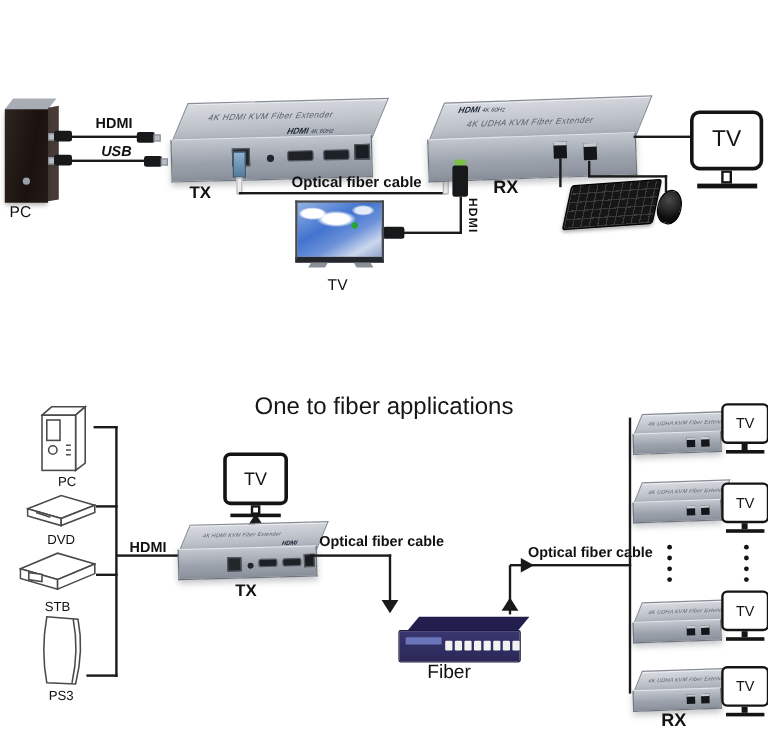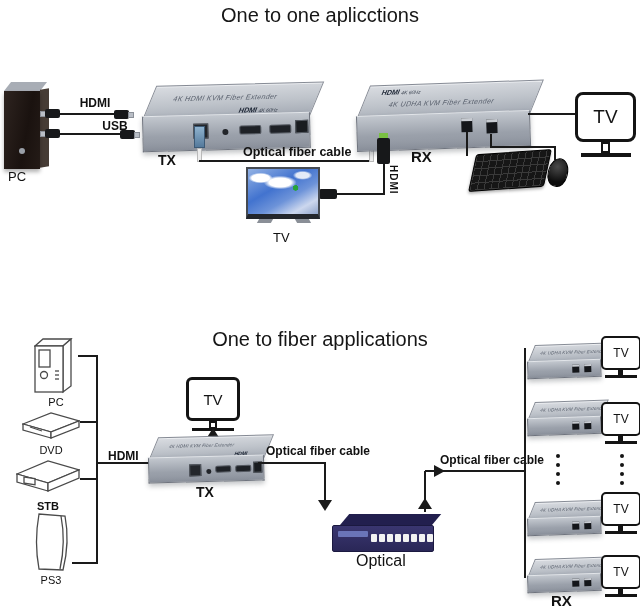--- a/index.html
+++ b/index.html
@@ -80,38 +80,37 @@
   .dotcol span{width:4px;height:4px;border-radius:50%;background:#141414;display:block;}
   .vtext{position:absolute;writing-mode:vertical-rl;font-size:10px;font-weight:bold;letter-spacing:1px;color:#111;}
   svg{display:block;}
 </style>
 </head>
 <body>
 
 <div id="canvas">
 
   <div class="abs" style="left:0;top:0;width:640px;height:300px;">
-    <div class="title" style="top:4px;">One to one aplicctions</div>
 
     <div class="abs" style="left:2px;top:80px;width:52px;height:110px;">
       <div class="pcdark" style="left:2px;top:2px;width:36px;height:9px;background:#a8adb5;transform:skewX(-38deg);transform-origin:bottom left;"></div>
       <div class="pcdark" style="left:38px;top:9px;width:9px;height:78px;background:#463c35;transform:skewY(-10deg);"></div>
       <div class="pcdark" style="left:2px;top:11px;width:36px;height:78px;background:linear-gradient(100deg,#2e2420 0%,#1a120f 60%,#241b17 100%);box-shadow:0 3px 4px rgba(0,0,0,.3);"></div>
       <div class="pcdark" style="left:17px;top:68px;width:6px;height:6px;border-radius:50%;background:#9aa0a8;"></div>
     </div>
     <div class="lbl" style="left:8px;top:169px;font-size:13px;">PC</div>
 
     <div class="lbl b ctr" style="left:70px;top:96px;width:50px;font-size:12px;">HDMI</div>
     <div class="ln" style="left:58px;top:113px;width:60px;height:2px;"></div>
     <div class="plugtip" style="left:40px;top:111px;width:6px;height:6px;"></div>
     <div class="plug" style="left:45px;top:109px;width:15px;height:9px;"></div>
     <div class="plug" style="left:114px;top:110px;width:15px;height:9px;"></div>
     <div class="plugtip" style="left:128px;top:112px;width:6px;height:6px;"></div>
 
-    <div class="lbl b ctr" style="left:95px;top:119px;width:40px;font-size:12px;">USB</div>
+    <div class="lbl b ctr" style="left:77px;top:119px;width:40px;font-size:12px;font-style:italic;">USB</div>
     <div class="ln" style="left:58px;top:133px;width:66px;height:2px;"></div>
     <div class="plugtip" style="left:40px;top:131px;width:6px;height:6px;"></div>
     <div class="plug" style="left:45px;top:129px;width:15px;height:9px;"></div>
     <div class="plug" style="left:120px;top:130px;width:15px;height:9px;"></div>
     <div class="plugtip" style="left:134px;top:132px;width:6px;height:6px;"></div>
 
     <div class="ext" style="left:142px;top:84px;width:166px;height:66px;transform:rotate(-1.5deg);">
       <div class="ext-top" style="height:32px;">
         <span class="ext-print" style="left:22px;top:9px;">4K HDMI KVM Fiber Extender</span>
         <span class="hdmi-chip" style="right:34px;bottom:3px;"><b>HDMI</b> <i>4K 60Hz</i></span>
@@ -204,21 +203,21 @@
   <div class="lbl ctr" style="left:22px;top:444px;width:58px;font-size:11px;">DVD</div>
 
   <div class="abs" style="left:16px;top:460px;">
     <svg width="64" height="40" viewBox="0 0 64 40" fill="#fff" stroke="#4a4a4a" stroke-width="1.3">
       <polygon points="1,14 32,1 63,10 32,23"></polygon>
       <polygon points="1,14 1,22 32,31 32,23"></polygon>
       <polygon points="63,10 63,18 32,31 32,23"></polygon>
       <rect x="8" y="16" width="11" height="6" transform="skewY(8)"></rect>
     </svg>
   </div>
-  <div class="lbl ctr" style="left:16px;top:500px;width:64px;font-size:11px;font-weight:bold;">STB</div>
+  <div class="lbl ctr" style="left:16px;top:500px;width:64px;font-size:11px;">STB</div>
 
   <div class="abs" style="left:28px;top:512px;">
     <svg width="46" height="60" viewBox="0 0 46 60" fill="#fff" stroke="#4a4a4a" stroke-width="1.3">
       <path d="M11,2 Q6,30 11,57 L35,58 Q42,30 37,4 Z"></path>
       <path d="M33,4 Q38,30 32,57" fill="none"></path>
     </svg>
   </div>
   <div class="lbl ctr" style="left:28px;top:574px;width:46px;font-size:11px;">PS3</div>
 
   <div class="ln" style="left:96px;top:355px;width:2px;height:209px;"></div>
@@ -269,21 +268,21 @@
           <span></span>
           <span></span>
           <span></span>
           <span></span>
           <span></span>
           <span></span>
           <span></span>
       </div>
     </div>
   </div>
-  <div class="lbl" style="left:356px;top:552px;font-size:16px;">Optical</div>
+  <div class="lbl" style="left:356px;top:552px;font-size:16px;">Fiber</div>
 
   <div class="ln" style="left:424px;top:471px;width:2px;height:41px;"></div>
   <div class="arr-up" style="left:418px;top:498px;"></div>
   <div class="lbl b" style="left:440px;top:453px;font-size:12px;">Optical fiber cable</div>
   <div class="ln" style="left:425px;top:470px;width:101px;height:2px;"></div>
   <div class="arr-right" style="left:434px;top:465px;"></div>
 
   <div class="ln" style="left:524px;top:348px;width:2px;height:230px;"></div>
 
   <div class="ext" style="left:527px;top:344px;width:72px;height:34px;transform:rotate(-2deg);">

